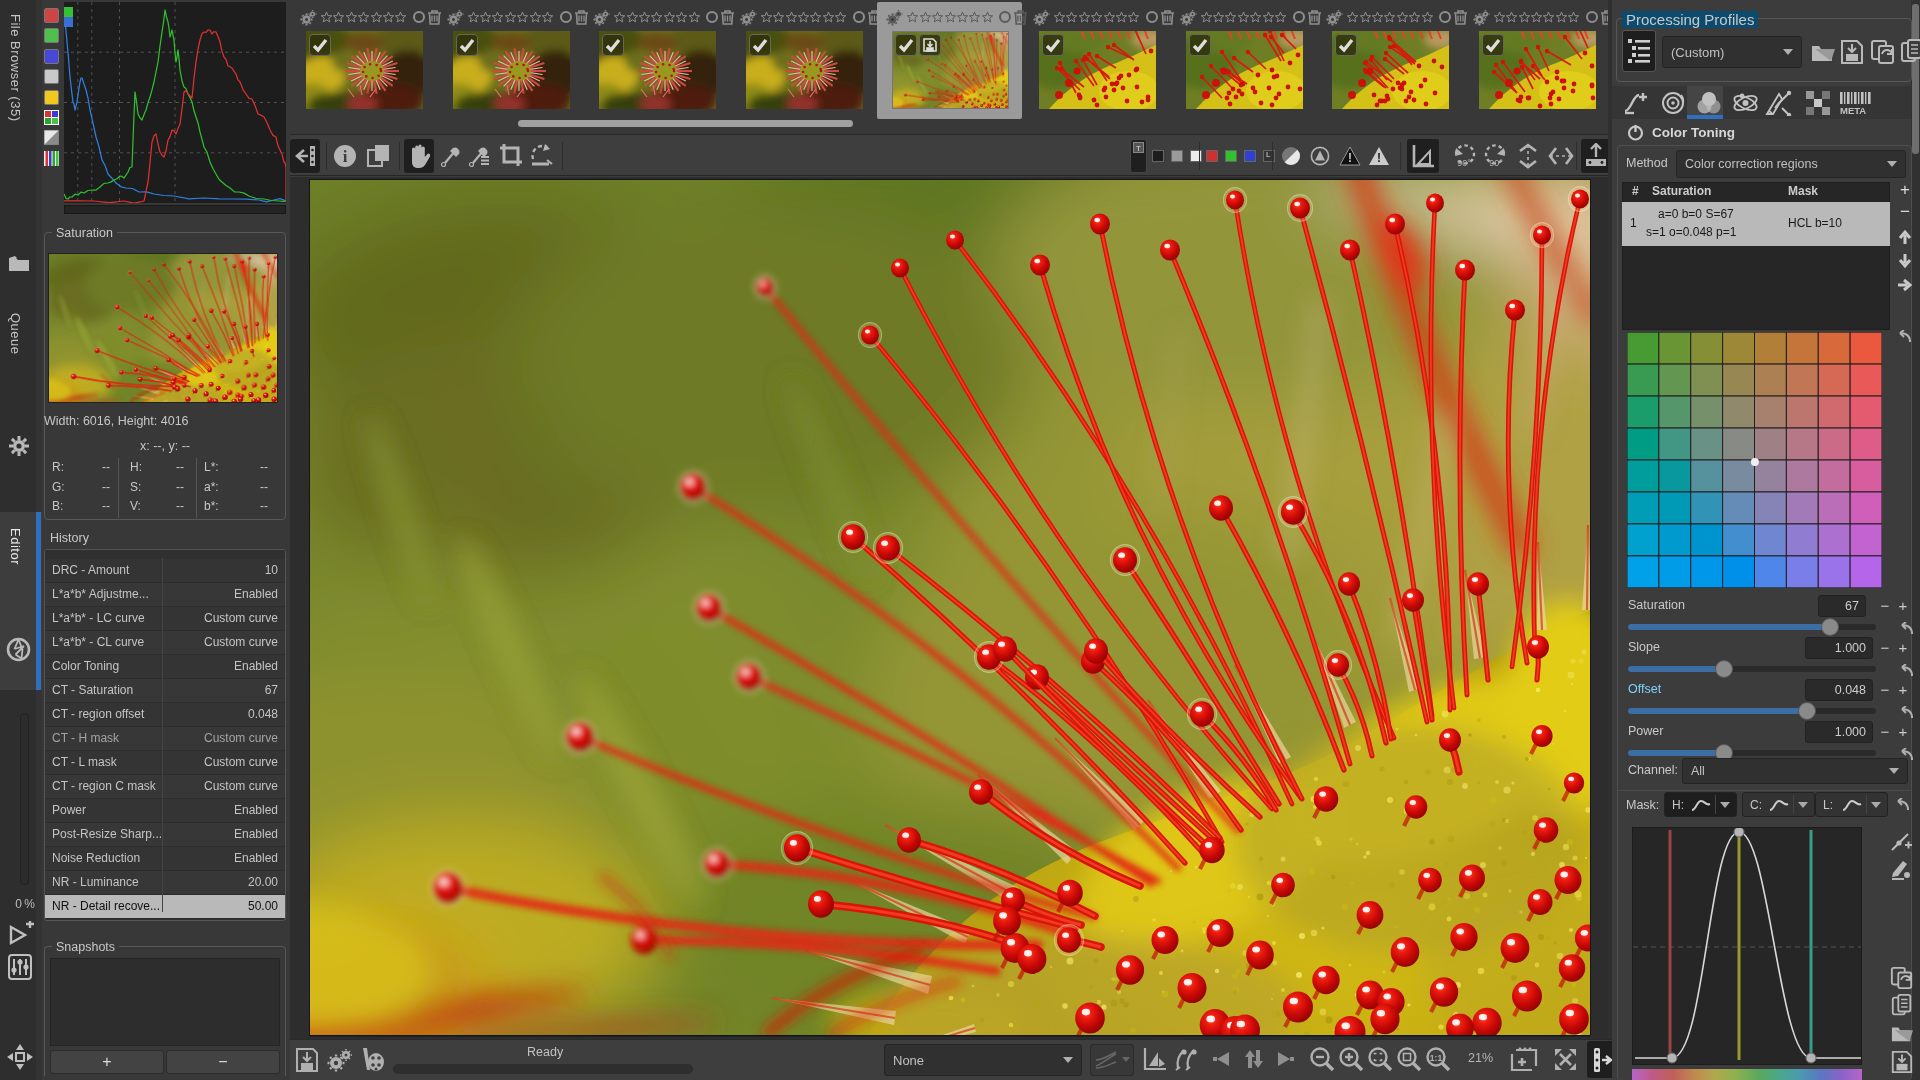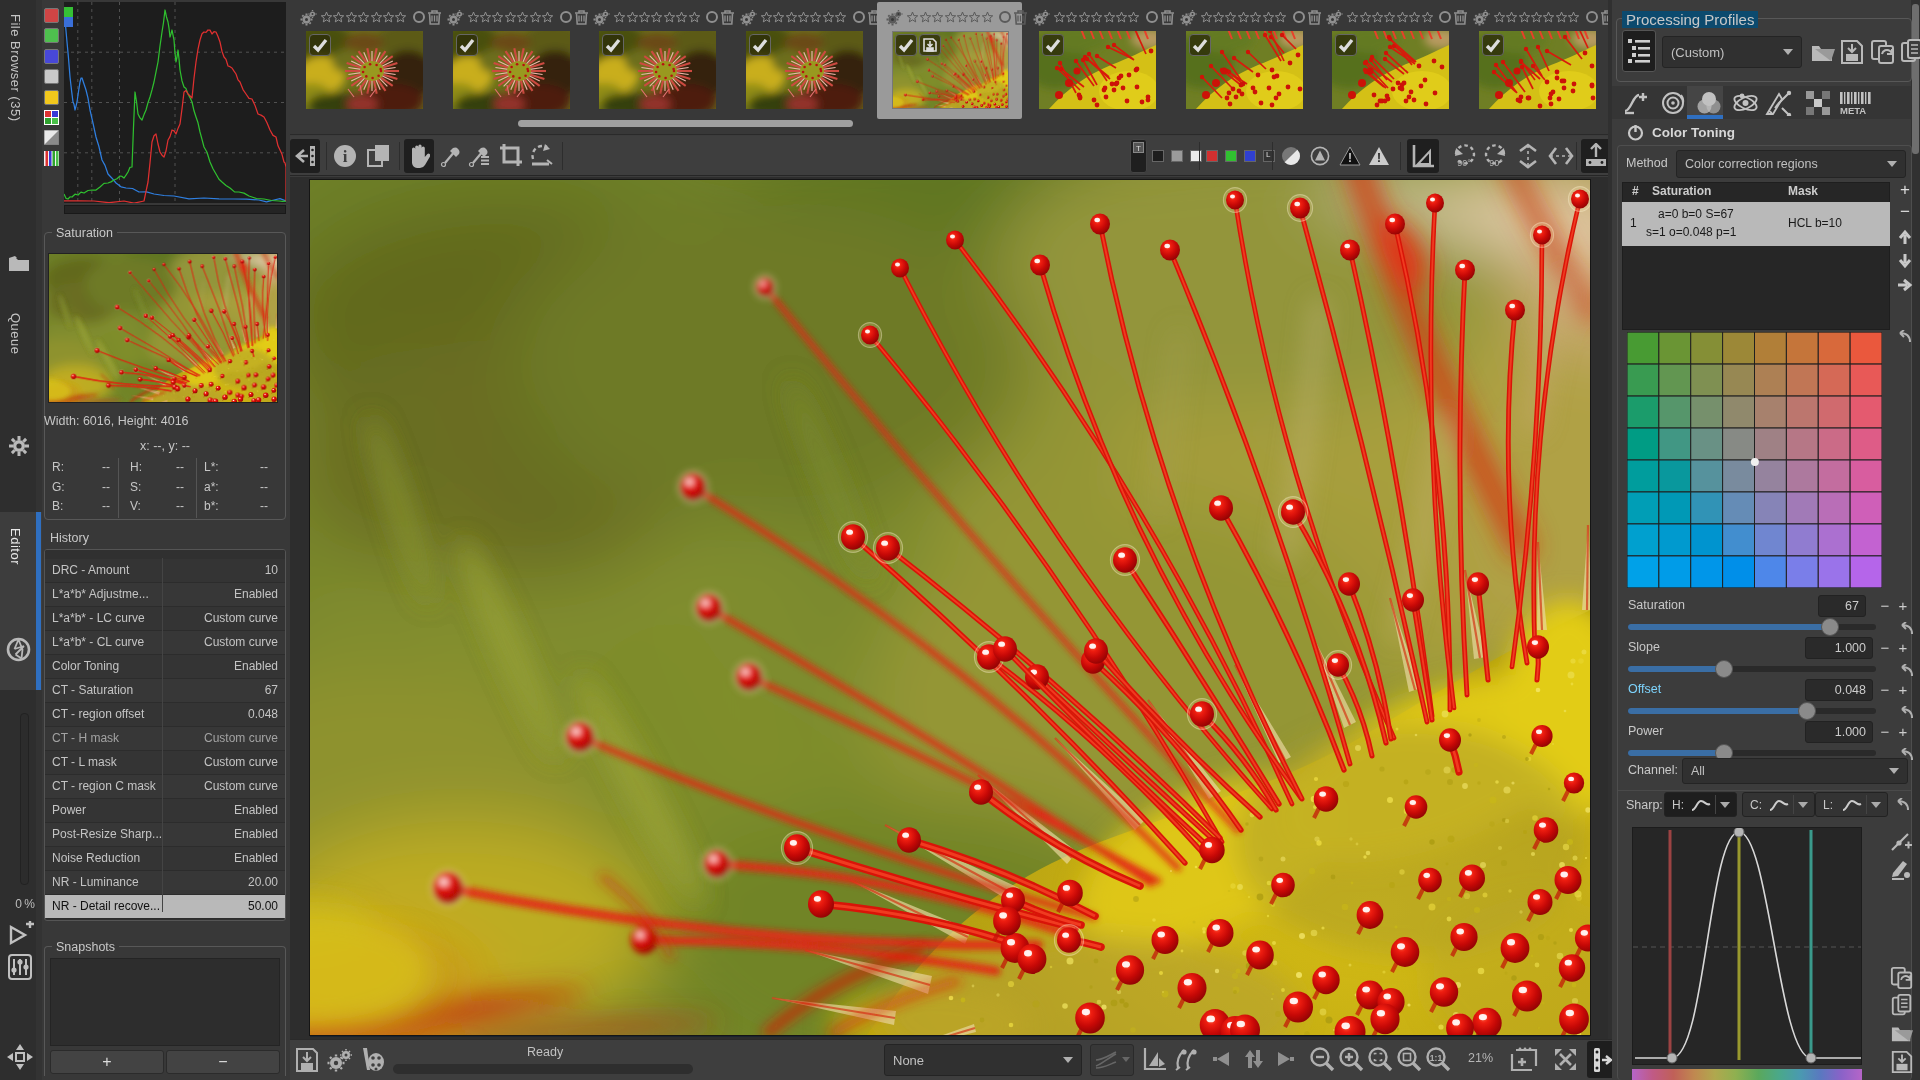--- a/index.html
+++ b/index.html
@@ -2368,21 +2368,21 @@
 <div class="abs" style="left:1896px;top:723px;width:14px;height:18px;color:#ccc;font-size:15px;text-align:center">+</div>
 <div class="abs" style="left:1628px;top:750px;width:248px;height:6px;background:#2a2a2a;border-radius:3px"></div>
 <div class="abs" style="left:1628px;top:750px;width:96px;height:6px;background:#3a6ea5;border-radius:3px"></div>
 <div class="abs" style="left:1715px;top:744px;width:18px;height:18px;background:#8a8a8a;border:1px solid #555;border-radius:50%"></div>
 <svg class="abs" style="left:1898px;top:748px" width="16" height="14" viewBox="0 0 16 14">
     <path d="M14,12 C14,5 9,3 4,3 M4,3 L8,0 M4,3 L8,7" stroke="#b0b0b0" stroke-width="2" fill="none"></path>
   </svg>
 <div class="abs" style="left:1628px;top:763px;font-size:12.5px">Channel:</div>
 <div class="abs dd" style="left:1682px;top:758px;width:226px;height:26px;font-size:12.5px">All<span class="arr"></span></div>
 <div class="abs" style="left:1618px;top:790px;width:293px;height:1px;background:#4a4a4a"></div>
-<div class="abs" style="left:1626px;top:798px;font-size:12.5px">Sharp:</div>
+<div class="abs" style="left:1626px;top:798px;font-size:12.5px">Mask:</div>
 <div class="abs" style="left:1664px;top:792px;width:73px;height:25px;background:#1e1e1e;border:1px solid #222;border-radius:3px;color:#c8c8c8;font-size:12px">
 <span style="position:absolute;left:7px;top:5px">H:</span>
 <svg style="position:absolute;left:26px;top:6px" width="20" height="13" viewBox="0 0 20 13">
       <path d="M1,11 C5,11 6,2 10,2 C14,2 15,7 19,5" stroke="#ccc" stroke-width="2" fill="none"></path>
     </svg>
 <span style="position:absolute;right:6px;top:9px;width:0;height:0;border-left:5px solid transparent;border-right:5px solid transparent;border-top:6px solid #aaa"></span>
 <span style="position:absolute;right:20px;top:2px;width:1px;height:19px;background:#444"></span>
   </div>
 <div class="abs" style="left:1742px;top:792px;width:73px;height:25px;background:#333;border:1px solid #222;border-radius:3px;color:#c8c8c8;font-size:12px">
 <span style="position:absolute;left:7px;top:5px">C:</span>

